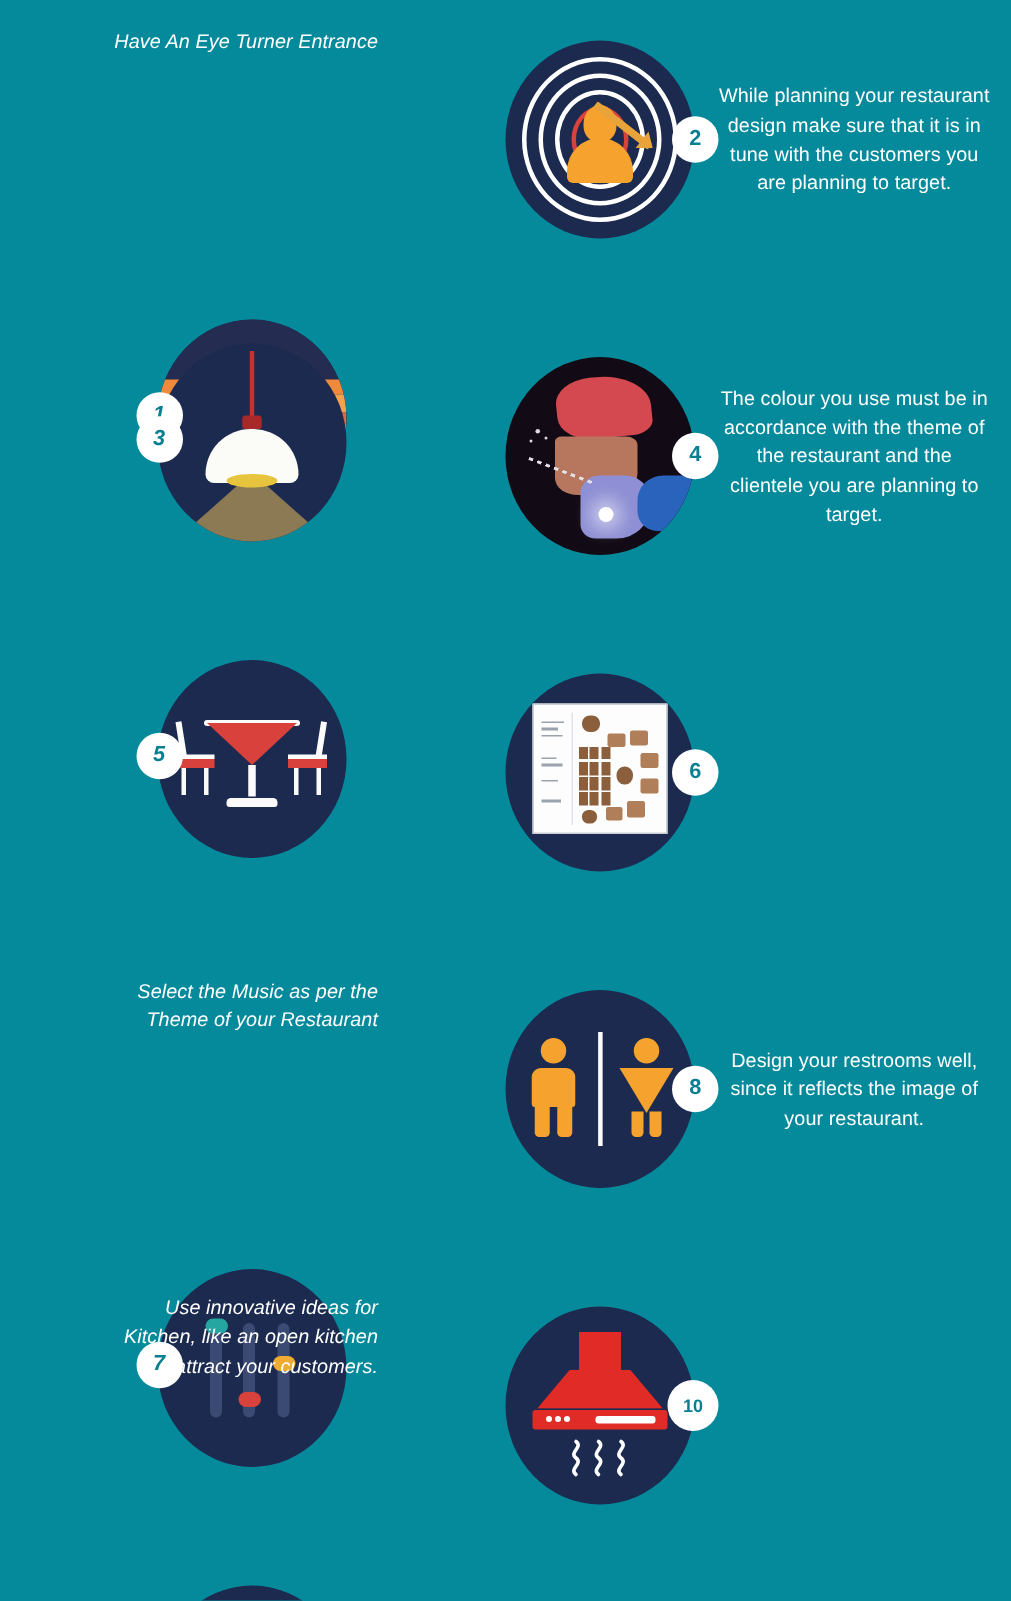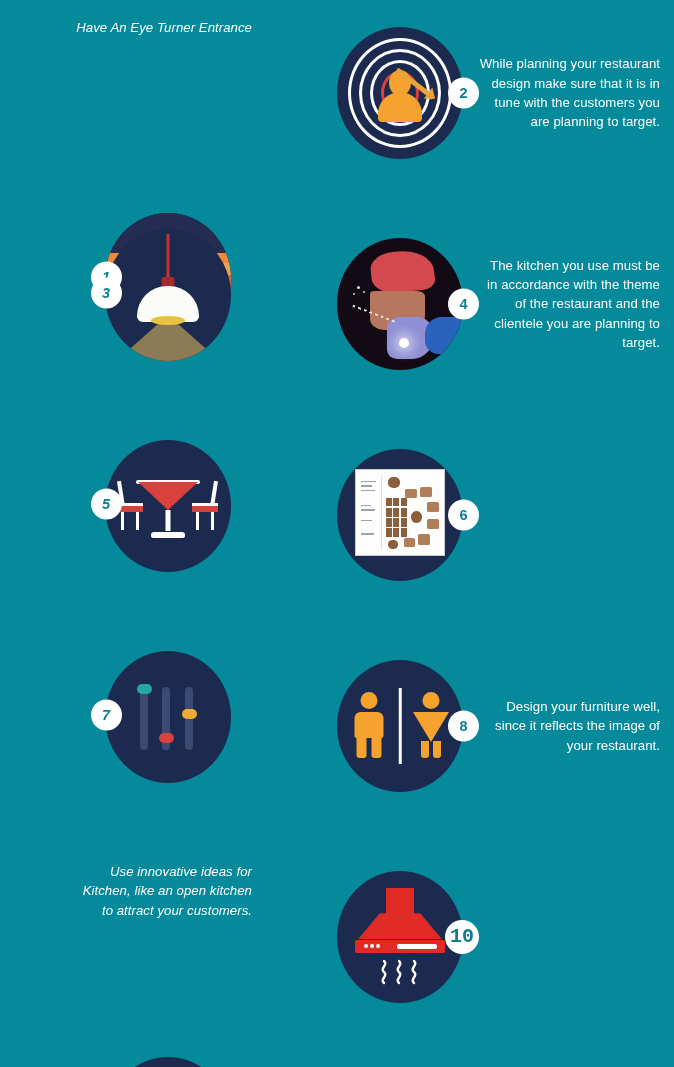--- a/index.html
+++ b/index.html
@@ -40,21 +40,21 @@
 
   .caption {
     color: #ffffff;
     font-size: 13.2px;
     line-height: 19.3px;
     letter-spacing: 0.05px;
     width: 195px;
     flex: 0 0 195px;
   }
   .unit.left .caption  { text-align: right; padding-right: 14px; }
-  .unit.right .caption { text-align: right;  padding-left: 14px; order: 2; }
+  .unit.right .caption { text-align: center;  padding-left: 14px; order: 2; }
 
   
   .medallion-wrap {
     position: relative;
     width: 128px;
     height: 132px;
     flex: 0 0 128px;
   }
   .unit.right .medallion-wrap { order: 1; }
 
@@ -81,21 +81,21 @@
     font-size: 14.5px;
     font-weight: bold;
     display: flex;
     align-items: center;
     justify-content: center;
     z-index: 6;
     line-height: 1;
   }
   .unit.left  .badge { left: -14px; }
   .unit.right .badge { right: -14px; }
-  .badge.wide { width: 34px; height: 34px; font-size: 20px; font-family: Liberation Mono, monospace; }
+  .badge.wide { width: 34px; height: 34px; font-size: 12px; }
 
   
   .ico1 { position: absolute; inset: 0; background: #242c52; }
   .ico1 .stripe { position: absolute; left: 0; width: 100%; }
   .ico1 .s1 { top: 30%; height: 8%;  background: #ef8a3c; }
   .ico1 .s2 { top: 38%; height: 9%;  background: #f2a24c; }
   .ico1 .s3 { top: 47%; height: 10%; background: #e0683a; }
   .ico1 .s4 { top: 57%; height: 10%; background: #efc98e; }
   .ico1 .s5 { top: 67%; height: 9%;  background: #f2dfae; }
   .ico1 .s6 { top: 76%; height: 8%;  background: #e0683a; }
@@ -441,21 +441,21 @@
               <div class="cap"></div>
             <div class="shade"></div>
               <div class="glow"></div>
           </div>
         </div>
         <div class="badge">3</div>
       </div>
     </div>
 
     <div class="unit right">
-      <div class="caption">The kitchen you use must be in accordance with the theme of the restaurant and the clientele you are planning to target.</div>
+      <div class="caption">The colour you use must be in accordance with the theme of the restaurant and the clientele you are planning to target.</div>
       <div class="medallion-wrap">
         <div class="medallion dark">
           <div class="ico4">
             <div class="blob b-red"></div>
             <div class="blob b-brown"></div>
             <div class="blob b-purple"></div>
             <div class="blob b-blue"></div>
             <div class="trail"></div>
             <div class="spk spk1"></div>
               <div class="spk spk2"></div>
@@ -537,37 +537,38 @@
           </div>
         </div>
         <div class="badge">6</div>
       </div>
     </div>
   </div>
 
   <div class="row">
 
     <div class="unit left">
+      <div class="caption">Select the Music as per the Theme of your Restaurant</div>
       <div class="medallion-wrap">
         <div class="medallion">
           <div class="ico7">
             <div class="track t1"></div>
               <div class="track t2"></div>
               <div class="track t3"></div>
             <div class="knob k1"></div>
               <div class="knob k2"></div>
               <div class="knob k3"></div>
           </div>
         </div>
         <div class="badge">7</div>
       </div>
     </div>
 
     <div class="unit right">
-      <div class="caption">Design your furniture well, since it reflects the image of your restaurant.</div>
+      <div class="caption">Design your restrooms well, since it reflects the image of your restaurant.</div>
       <div class="medallion-wrap">
         <div class="medallion">
           <div class="ico8">
             <div class="divider"></div>
             <div class="fig m">
                 <div class="head"></div>
                 <div class="torso-m"></div>
                 <div class="legs">
                   <i></i>
                   <i></i>

